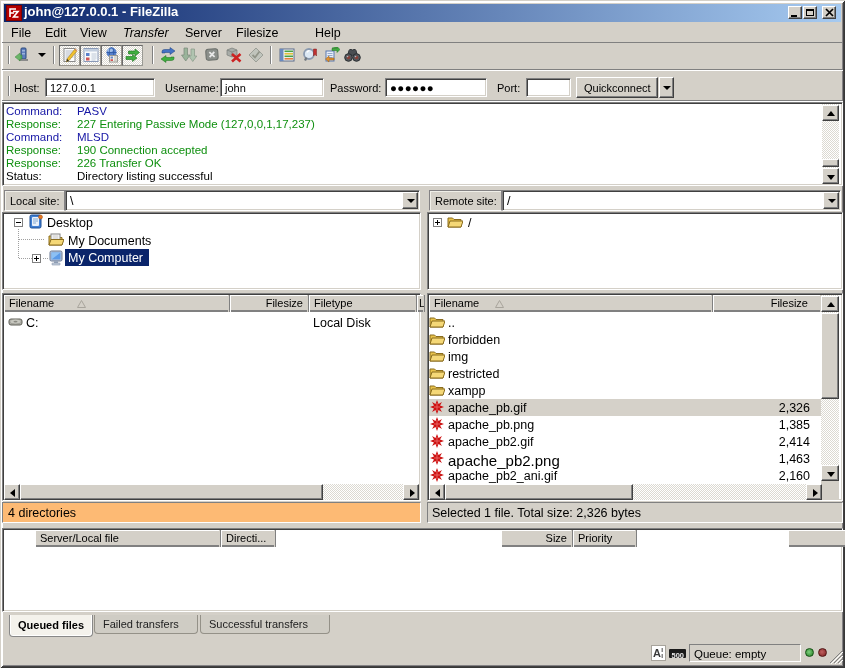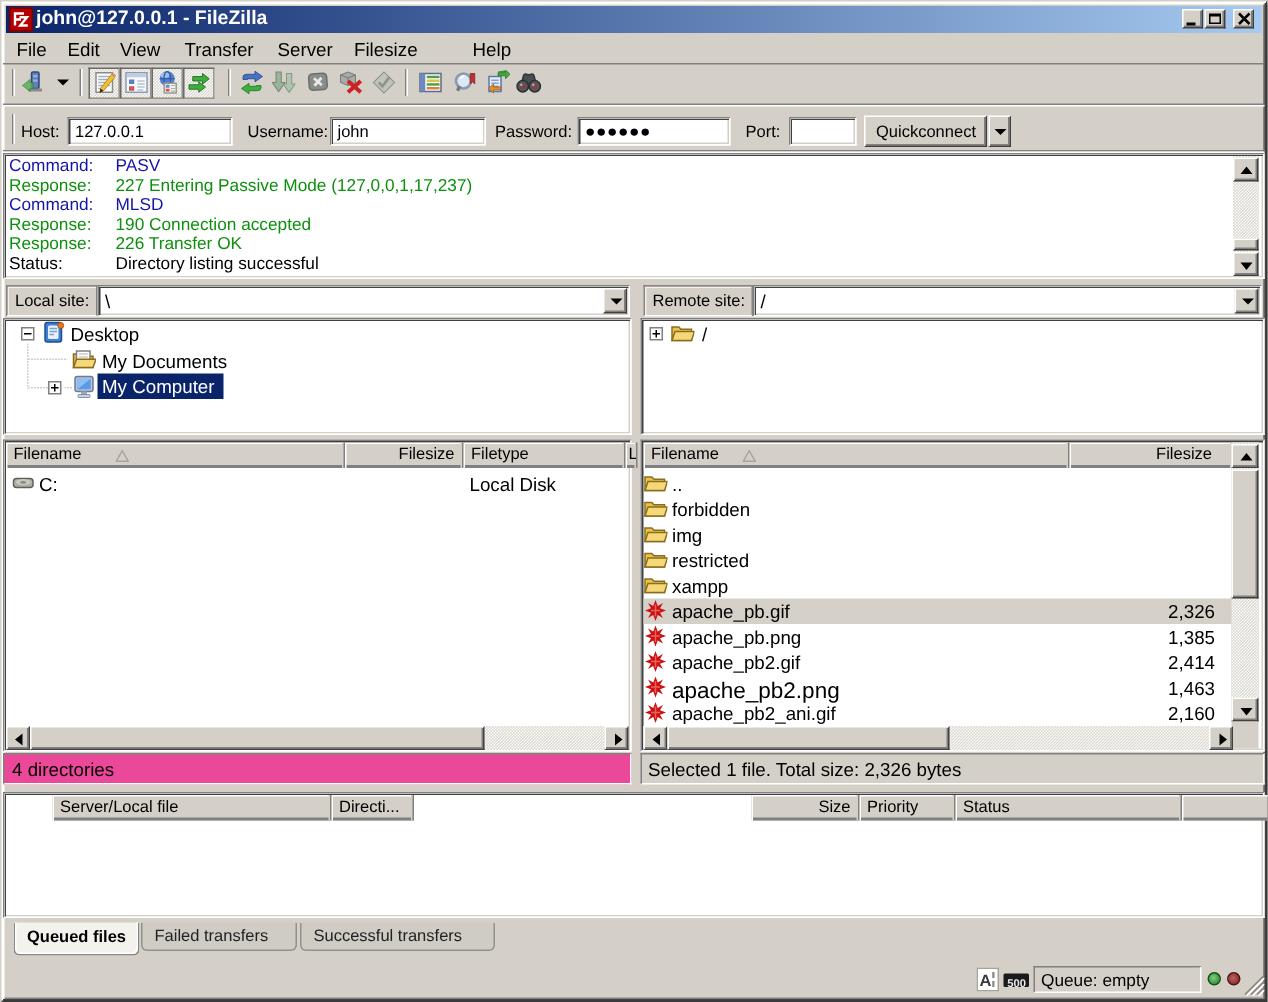--- a/index.html
+++ b/index.html
@@ -37,21 +37,21 @@
   </div>
 <div class="abs raised" style="left:822px;top:6px;width:14px;height:13px;">
     <svg class="abs" style="left:2px;top:1px" width="9" height="9" viewBox="0 0 9 9">
       <path d="M1 1 L8 8 M8 1 L1 8" stroke="#000" stroke-width="1.7"></path>
     </svg>
   </div>
 
 <div class="txt" style="left:11px;top:26px;">File</div>
 <div class="txt" style="left:45px;top:26px;">Edit</div>
 <div class="txt" style="left:80px;top:26px;">View</div>
-<div class="txt" style="left:123px;top:26px;">Transfer</div>
+<div class="txt" style="left:123px;top:26px;font-style:italic;">Transfer</div>
 <div class="txt" style="left:185px;top:26px;">Server</div>
 <div class="txt" style="left:236px;top:26px;">Filesize</div>
 <div class="txt" style="left:315px;top:26px;">Help</div>
 <div class="abs" style="left:2px;top:42px;width:841px;height:1px;background:#808080;"></div>
 
 <div class="abs" style="left:8px;top:46px;width:1px;height:18px;background:#808080;"></div>
 <div class="abs" style="left:9px;top:46px;width:1px;height:18px;background:#fff;"></div>
 
 <div class="abs" style="left:13px;top:47px;width:16px;height:16px;">
 <svg width="16" height="16" viewBox="0 0 16 16">
@@ -433,34 +433,33 @@
  <div class="abs checker" style="left:0;top:0;width:393px;height:16px;"></div>
  <div class="abs raised" style="left:0;top:0;width:16px;height:16px;">
       <div class="arrowglyph" style="left:5px;top:4px;border-top:4px solid transparent;border-bottom:4px solid transparent;border-right:5px solid #000;"></div>
     </div>
  <div class="abs raised" style="left:16px;top:0;width:188px;height:16px;"></div>
  <div class="abs raised" style="left:377px;top:0;width:16px;height:16px;">
       <div class="arrowglyph" style="left:6px;top:4px;border-top:4px solid transparent;border-bottom:4px solid transparent;border-left:5px solid #000;"></div>
     </div>
 </div>
 
-<div class="abs sunken1" style="left:2px;top:502px;width:419px;height:21px;background:#ec4899;padding-left:28px;">
+<div class="abs sunken1" style="left:2px;top:502px;width:419px;height:21px;background:#fdba74;padding-left:28px;">
     <div class="txt" style="left:5px;top:3px;font-size:12.5px;">4 directories</div>
   </div>
 <div class="abs sunken1" style="left:427px;top:502px;width:416px;height:21px;background:#d4d0c8;">
     <div class="txt" style="left:4px;top:3px;font-size:12.5px;">Selected 1 file. Total size: 2,326 bytes</div>
   </div>
 
 <div class="abs sunken" style="left:2px;top:528px;width:841px;height:84px;background:#fff;"></div>
 <div class="abs" style="left:4px;top:530px;width:838px;height:17px;margin-left:31px;">
  <div class="hdrcell" style="left:0;width:186px;">Server/Local file</div>
  <div class="hdrcell" style="left:186px;width:55px;">Directi...</div>
  <div class="hdrcell" style="left:466px;width:72px;text-align:right;">Size</div>
  <div class="hdrcell" style="left:538px;width:64px;">Priority</div>
- <div class="hdrcell" style="left:602px;width:151px;">Status</div>
  <div class="hdrcell" style="left:753px;width:84px;"></div>
 </div>
 
 <div class="abs" style="left:9px;top:615px;width:84px;height:22px;background:#f4f2ec;border:1px solid #888;border-top:none;border-radius:0 0 4px 4px;box-shadow:inset -1px -1px 0 #fff, inset 1px 0 0 #fff;">
     <div class="txt" style="left:8px;top:4px;font-weight:bold;font-size:11px;">Queued files</div>
   </div>
 <div class="abs" style="left:94px;top:615px;width:104px;height:19px;background:#cfccc4;border:1px solid #949188;border-top:none;border-radius:0 0 4px 4px;">
     <div class="txt" style="left:8px;top:3px;color:#222;font-size:11px;">Failed transfers</div>
   </div>
 <div class="abs" style="left:200px;top:615px;width:130px;height:19px;background:#cfccc4;border:1px solid #949188;border-top:none;border-radius:0 0 4px 4px;">

